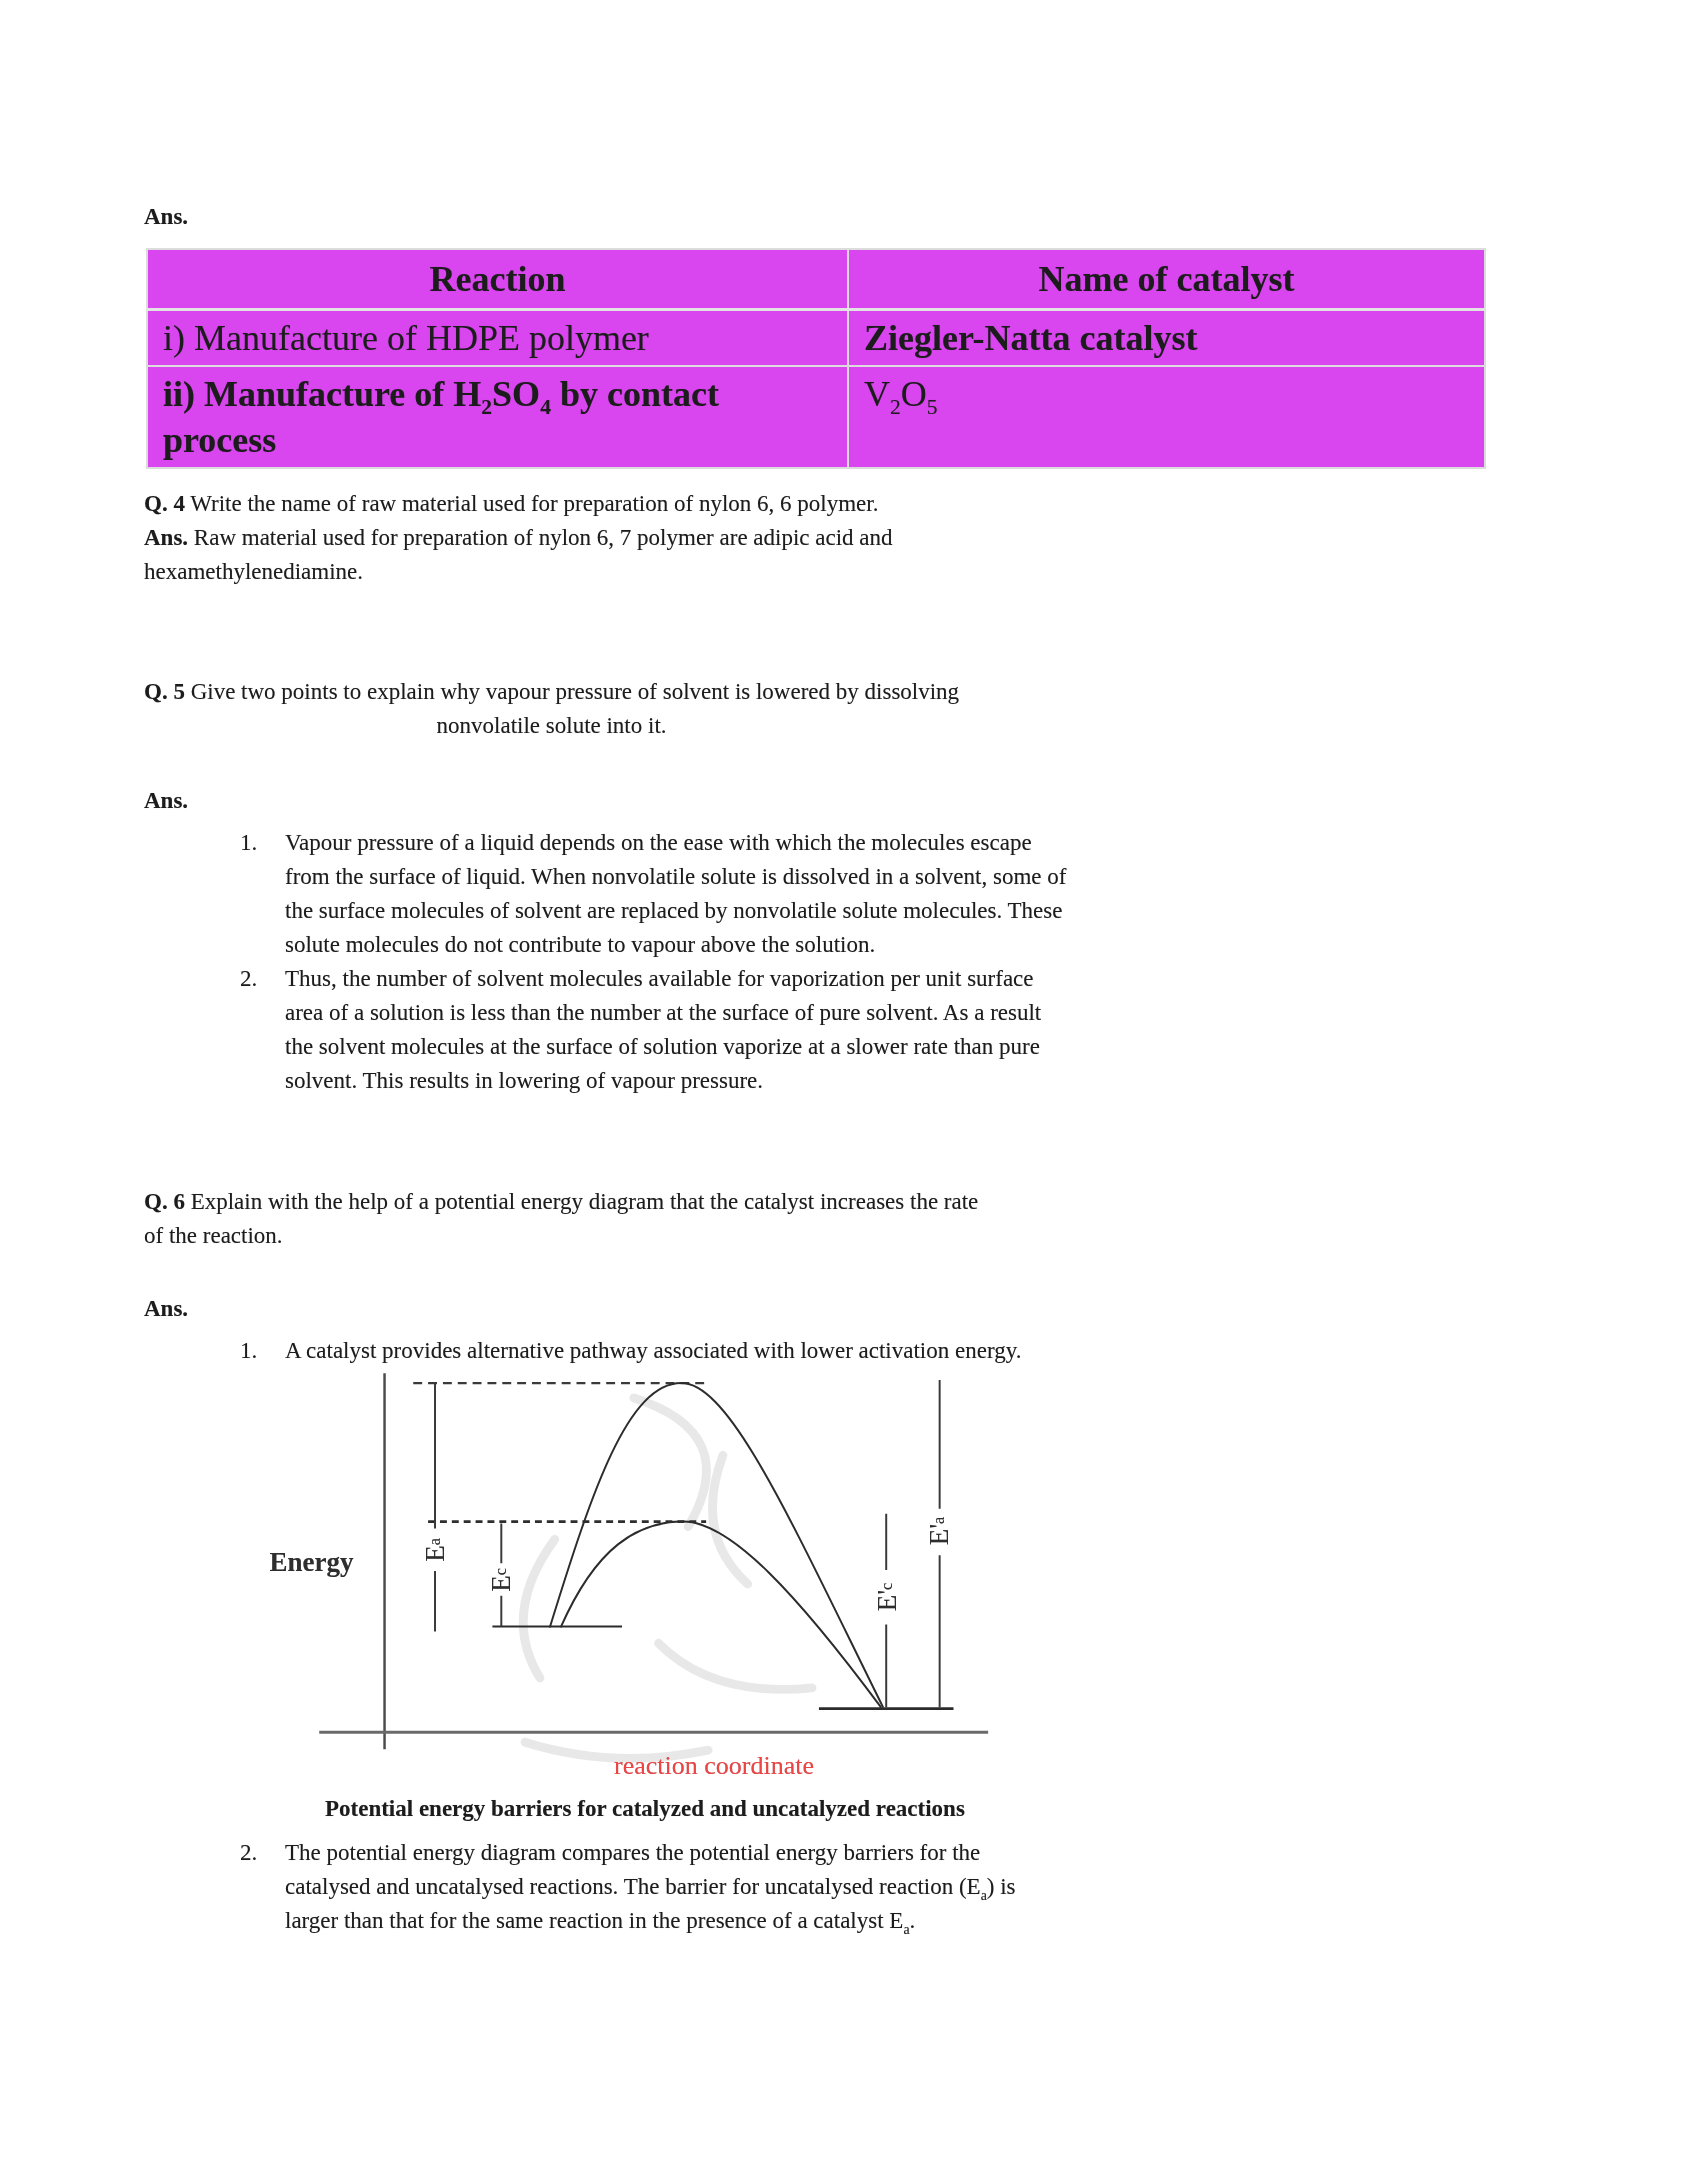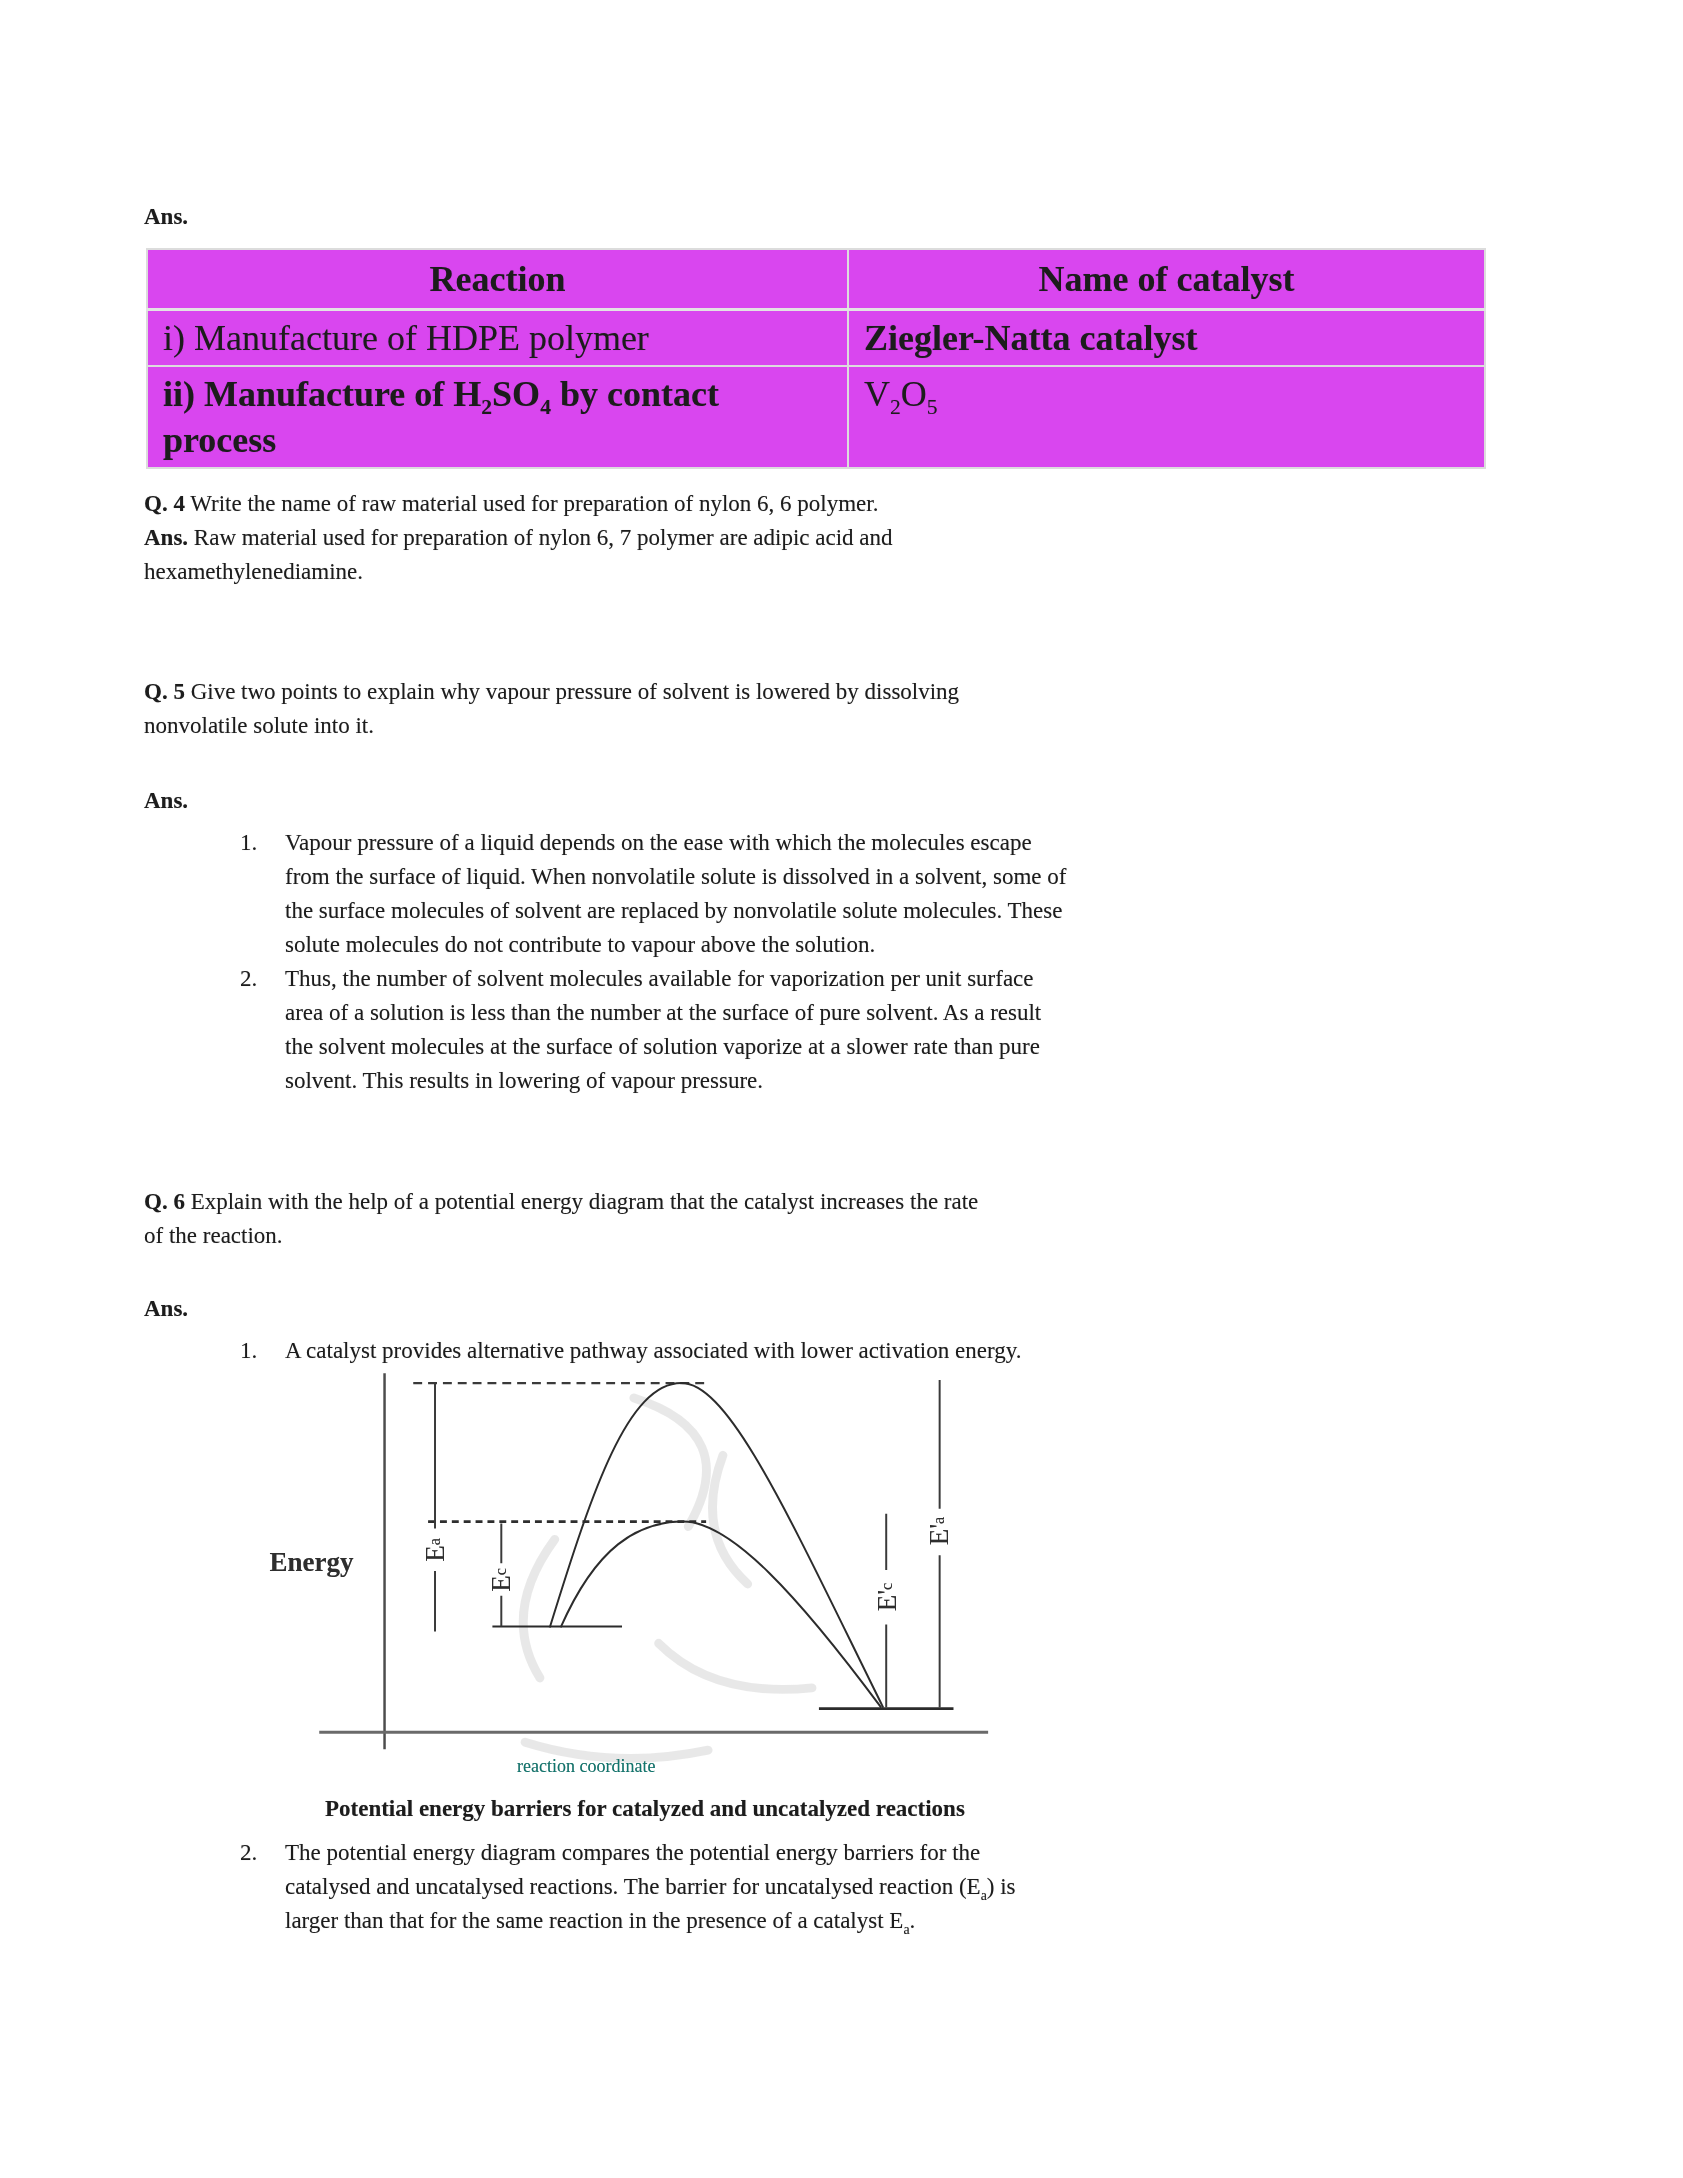--- a/index.html
+++ b/index.html
@@ -24,21 +24,21 @@
   
   .item{display:flex;}
   .item .num{flex:0 0 45px;}
 
   
   .diagram{position:absolute;left:248px;top:1365px;width:752px;height:426px;}
   .diagram svg{position:absolute;left:0;top:0;}
   .dlabel{position:absolute;font-size:27px;color:#2e2e2e;line-height:30px;text-shadow:0 0 0.6px rgba(40,40,40,.4);}
   .rot{width:63px;height:34px;display:flex;align-items:center;justify-content:center;transform:rotate(-90deg);}
   .ylab{width:127px;text-align:center;font-weight:bold;}
-  .xlab{width:297px;text-align:left;color:#0f766e;font-size:18px;}
+  .xlab{width:297px;text-align:right;color:#ef4444;font-size:26px;}
 </style>
 </head>
 <body>
 
 <div class="page">
 
   <div class="blk bold" style="left:144px;top:200px;">Ans.</div>
 
   <table class="anstable">
     <thead>
@@ -55,21 +55,21 @@
         <tr>
           <td class="c0"><span class="ln"><span style="font-weight: bold;">ii) </span><span style="font-weight: bold;">Manufacture of H</span><sub style="font-weight: bold;">2</sub><span style="font-weight: bold;">SO</span><sub style="font-weight: bold;">4</sub><span style="font-weight: bold;"> by contact</span></span><br><span class="ln"><span style="font-weight: bold;">process</span></span></td>
           <td><span class="ln"><span>V</span><sub>2</sub><span>O</span><sub>5</sub></span></td>
         </tr>
       </tbody>
   </table>
 
   <div class="blk" style="left:144px;top:487px;"><span class="ln"><span style="font-weight: bold;">Q. 4</span><span> Write the name of raw material used for preparation of nylon 6, 6 polymer.</span></span></div>
   <div class="blk" style="left:144px;top:521px;"><span class="ln"><span style="font-weight: bold;">Ans.</span><span> Raw material used for preparation of nylon 6, 7 polymer are adipic acid and</span></span><br><span class="ln"><span>hexamethylenediamine.</span></span></div>
 
-  <div class="blk" style="left:144px;top:675px;"><span class="ln"><span style="font-weight: bold;">Q. 5</span><span> Give two points to explain why vapour pressure of solvent is lowered by dissolving</span></span><br><span class="ln"><span>nonvolatile solute into it.</span></span></div>
+  <div class="blk" style="left:144px;top:675px;text-align:center;"><span class="ln"><span style="font-weight: bold;">Q. 5</span><span> Give two points to explain why vapour pressure of solvent is lowered by dissolving</span></span><br><span class="ln"><span>nonvolatile solute into it.</span></span></div>
   <div class="blk bold" style="left:144px;top:784px;">Ans.</div>
 
   <div class="blk" style="left:240px;top:826px;">
     <div class="item">
       <span class="num">1.</span>
       <span><span class="ln"><span>Vapour pressure of a liquid depends on the ease with which the molecules escape</span></span><br><span class="ln"><span>from the surface of liquid. When nonvolatile solute is dissolved in a solvent, some of</span></span><br><span class="ln"><span>the surface molecules of solvent are replaced by nonvolatile solute molecules. These</span></span><br><span class="ln"><span>solute molecules do not contribute to vapour above the solution.</span></span></span>
     </div>
     <div class="item">
       <span class="num">2.</span>
       <span><span class="ln"><span>Thus, the number of solvent molecules available for vaporization per unit surface</span></span><br><span class="ln"><span>area of a solution is less than the number at the surface of pure solvent. As a result</span></span><br><span class="ln"><span>the solvent molecules at the surface of solution vaporize at a slower rate than pure</span></span><br><span class="ln"><span>solvent. This results in lowering of vapour pressure.</span></span></span>

